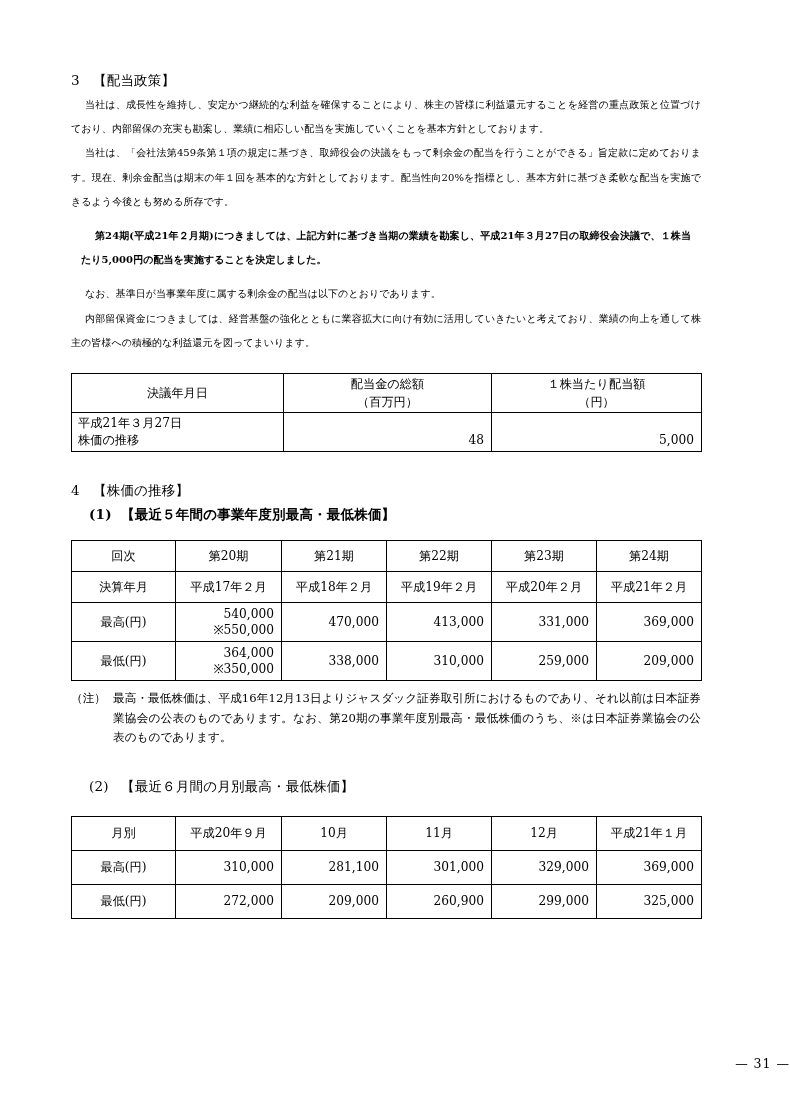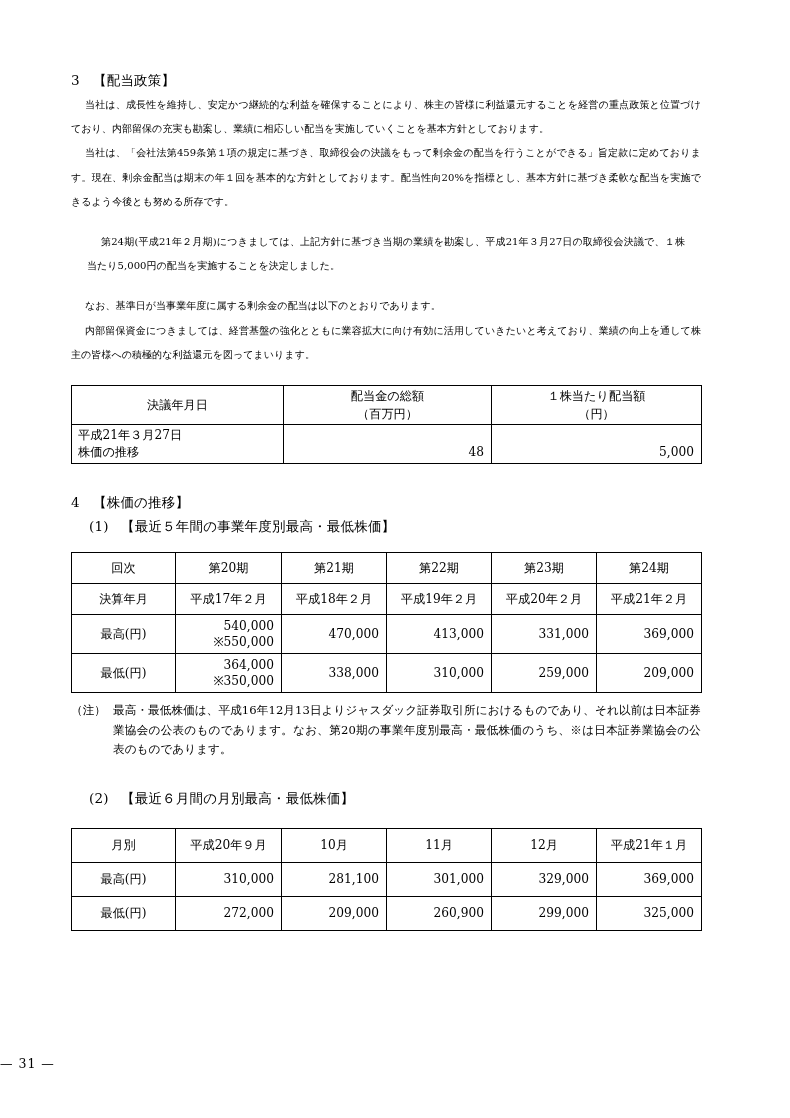--- a/index.html
+++ b/index.html
@@ -105,38 +105,38 @@
   .spacer-16 { height: 16px; }
   .spacer-20 { height: 20px; }
   .spacer-28 { height: 28px; }
 
   
   .pagenum {
     position: absolute;
     left: 0;
     top: 1056px;
     width: 790px;
-    text-align: left;
+    text-align: right;
     font-size: 12.5px;
     letter-spacing: 1px;
   }
 </style>
 </head>
 <body>
 
 <div class="page">
   <div class="content">
 
     <div class="sec-head">
       <span class="num">3</span><span>【配当政策】</span>
     </div>
 
     <p class="para" style="margin:3px 0 0 0;">当社は、成長性を維持し、安定かつ継続的な利益を確保することにより、株主の皆様に利益還元することを経営の重点政策と位置づけており、内部留保の充実も勘案し、業績に相応しい配当を実施していくことを基本方針としております。</p>
     <p class="para" style="margin:0;">当社は、「会社法第459条第１項の規定に基づき、取締役会の決議をもって剰余金の配当を行うことができる」旨定款に定めております。現在、剰余金配当は期末の年１回を基本的な方針としております。配当性向20%を指標とし、基本方針に基づき柔軟な配当を実施できるよう今後とも努める所存です。</p>
-    <p class="para" style="margin:16px;">第24期(平成21年２月期)につきましては、上記方針に基づき当期の業績を勘案し、平成21年３月27日の取締役会決議で、１株当たり5,000円の配当を実施することを決定しました。</p>
+    <p class="para" style="margin:10px;font-weight:bold;">第24期(平成21年２月期)につきましては、上記方針に基づき当期の業績を勘案し、平成21年３月27日の取締役会決議で、１株当たり5,000円の配当を実施することを決定しました。</p>
     <p class="para" style="margin:0;">なお、基準日が当事業年度に属する剰余金の配当は以下のとおりであります。</p>
     <p class="para" style="margin:0;">内部留保資金につきましては、経営基盤の強化とともに業容拡大に向け有効に活用していきたいと考えており、業績の向上を通して株主の皆様への積極的な利益還元を図ってまいります。</p>
 
     <table class="doc t1">
       <colgroup>
         <col style="width:212px">
           <col style="width:208px">
           <col style="width:210px">
       </colgroup>
       <tbody>
@@ -167,21 +167,21 @@
         </tr>
       </tbody>
     </table>
 
     <div class="spacer-28"></div>
 
     <div class="sec-head">
       <span class="num">4</span><span>【株価の推移】</span>
     </div>
 
-    <div class="sub-head" style="margin-top:4px;">
+    <div class="sub-head" style="margin-top:4px;font-weight:bold;">
       <span class="lbl">(1)</span><span>【最近５年間の事業年度別最高・最低株価】</span>
     </div>
 
     <div class="spacer-16"></div>
 
     <table class="doc t2">
       <colgroup>
         <col style="width:104px">
           <col style="width:106px">
           <col style="width:105px">

